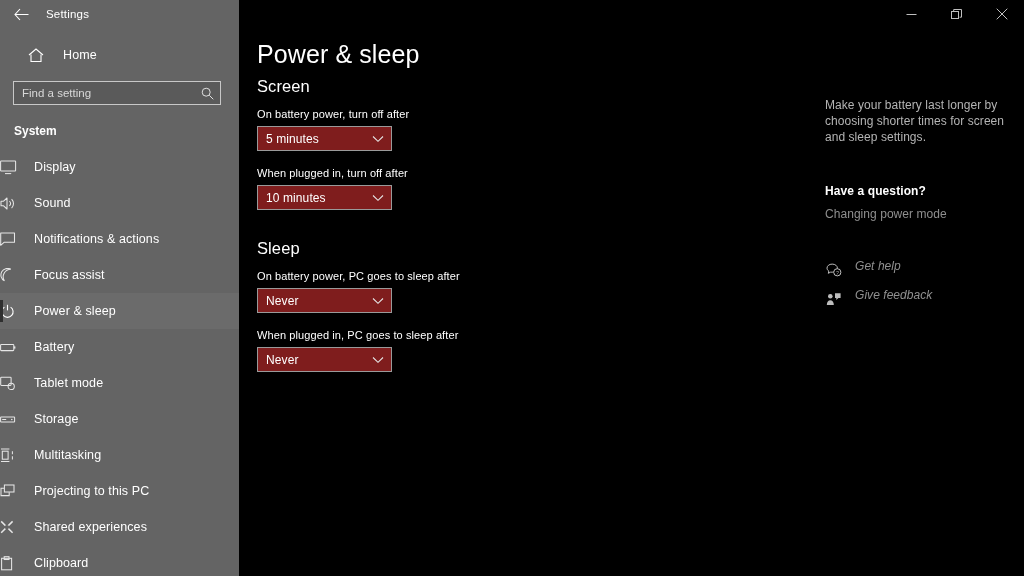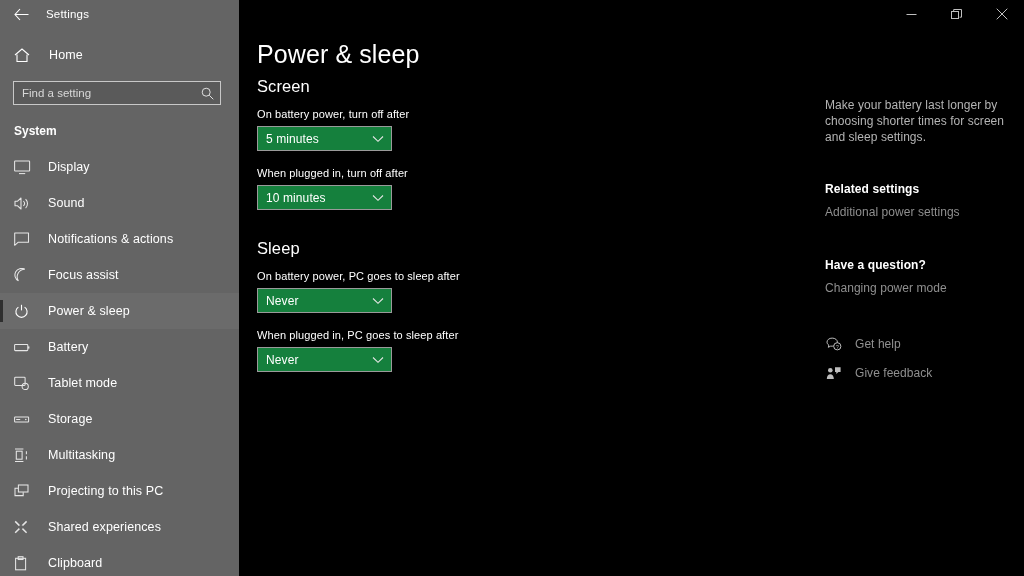--- a/index.html
+++ b/index.html
@@ -62,20 +62,21 @@
     overflow: hidden;
     z-index: 10;
   }
   .nav-inner { padding-top: 28px; }
 
   .home-row {
     height: 34px;
     display: flex; align-items: center;
     padding-left: 14px;
     margin-top: 10px;
+    margin-left: 14px;
   }
   .home-row .ic { width: 22px; display: flex; align-items: center; }
   .home-row .lbl {
     font-size: 12.5px; color: #ffffff;
     margin-left: 13px; letter-spacing: .1px;
   }
 
   .search-wrap {
     margin: 9px 18px 0 13px;
     height: 24px;
@@ -103,21 +104,20 @@
     margin-top: 18px;
     height: 16px;
     line-height: 16px;
   }
 
   .nav-list { margin-top: 10px; }
   .nav-item {
     position: relative;
     height: 36px;
     display: flex; align-items: center;
-    padding-left: 14px;
     cursor: default;
   }
   .nav-item.selected { background: #6b6b6b; }
   .nav-item.selected::before {
     content: "";
     position: absolute; left: 0; top: 7px;
     width: 3px; height: 22px;
     background: #2f2f2f;
   }
   .nav-item .ic {
@@ -168,21 +168,21 @@
   .field { margin-bottom: 16px; }
   .field:last-child { margin-bottom: 0; }
   .field-label {
     font-size: 11px;
     color: #ffffff;
     margin-bottom: 6px;
     letter-spacing: .1px;
   }
   .combo {
     width: 135px; height: 25px;
-    background: #15803d;
+    background: #7f1d1d;
     border: 1px solid #9a9a9a;
     display: flex; align-items: center;
     padding: 0 7px 0 8px;
     cursor: default;
   }
   .combo .val {
     flex: 1;
     font-size: 12px;
     color: #ffffff;
     letter-spacing: .1px;
@@ -214,24 +214,25 @@
   .aside-link {
     display: block;
     font-size: 12px;
     color: #8f8f8f;
     margin-top: 9px;
     letter-spacing: .05px;
     cursor: default;
   }
   .support { margin-top: 38px; }
   .support-row {
-    display: flex; align-items: center;
+    display: flex; 
     height: 22px;
     margin-bottom: 7px;
     cursor: default;
+    font-style: italic;
   }
   .support-row .ic {
     width: 18px; min-width: 18px;
     display: flex; align-items: center; justify-content: center;
   }
   .support-row .lbl {
     font-size: 12px;
     color: #909090;
     margin-left: 12px;
     letter-spacing: .05px;
@@ -494,24 +495,20 @@
       </div>
 
     </div>
 
     <div class="aside">
 
       <div class="aside-block">
         <div class="aside-body">Make your battery last longer by choosing shorter times for screen and sleep settings.</div>
       </div>
 
-      <div class="aside-block related">
-        <div class="aside-head">Related settings</div>
-        <a class="aside-link">Additional power settings</a>
-      </div>
 
       <div class="aside-block question">
         <div class="aside-head">Have a question?</div>
         <a class="aside-link">Changing power mode</a>
       </div>
 
       <div class="support">
         <div class="support-row">
           <span class="ic">
             <svg width="16" height="14" viewBox="0 0 16 14">

